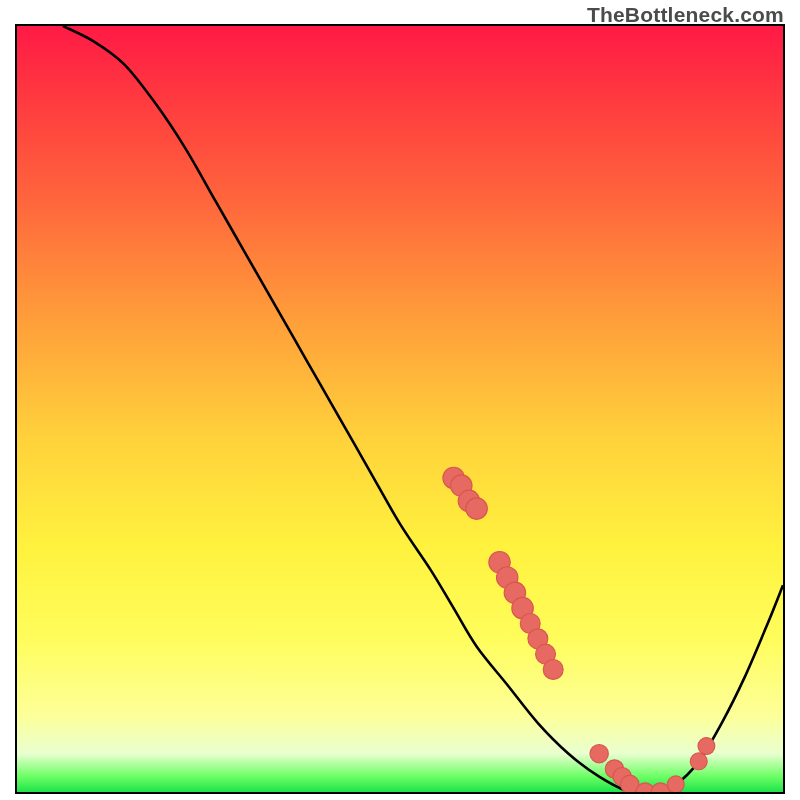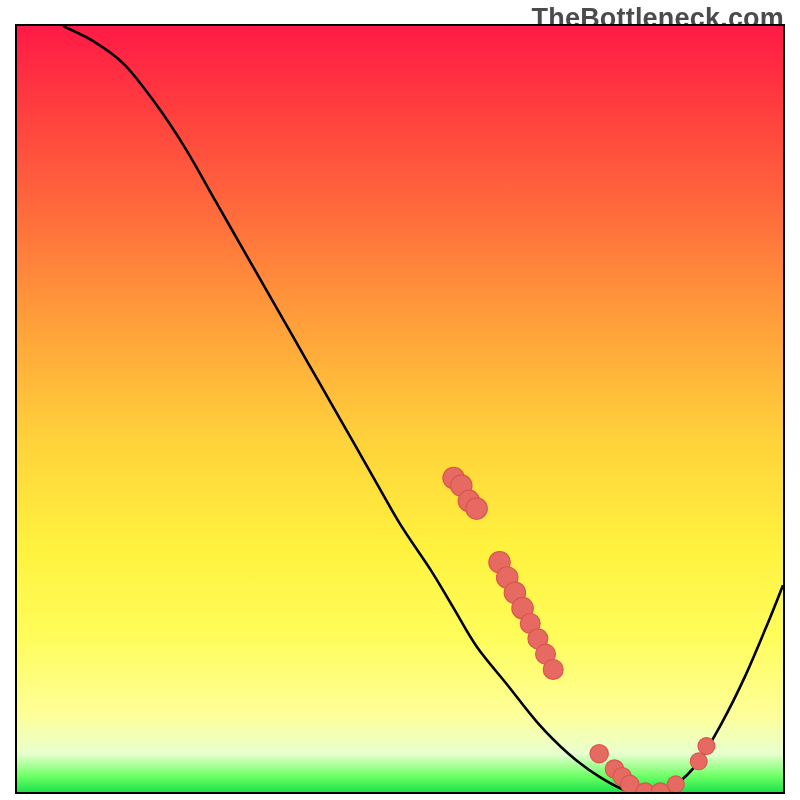--- a/index.html
+++ b/index.html
@@ -46,21 +46,21 @@
   .curve-svg {
     position: absolute;
     inset: 0;
     width: 100%;
     height: 100%;
   }
   .watermark {
     position: absolute;
     top: 3px;
     right: 16px;
-    font-size: 27px;
+    font-size: 21px;
     font-weight: 600;
     color: #4b4b4b;
     letter-spacing: 0.2px;
     user-select: none;
   }
 </style>
 </head>
 <body>
 
 <div class="stage">

